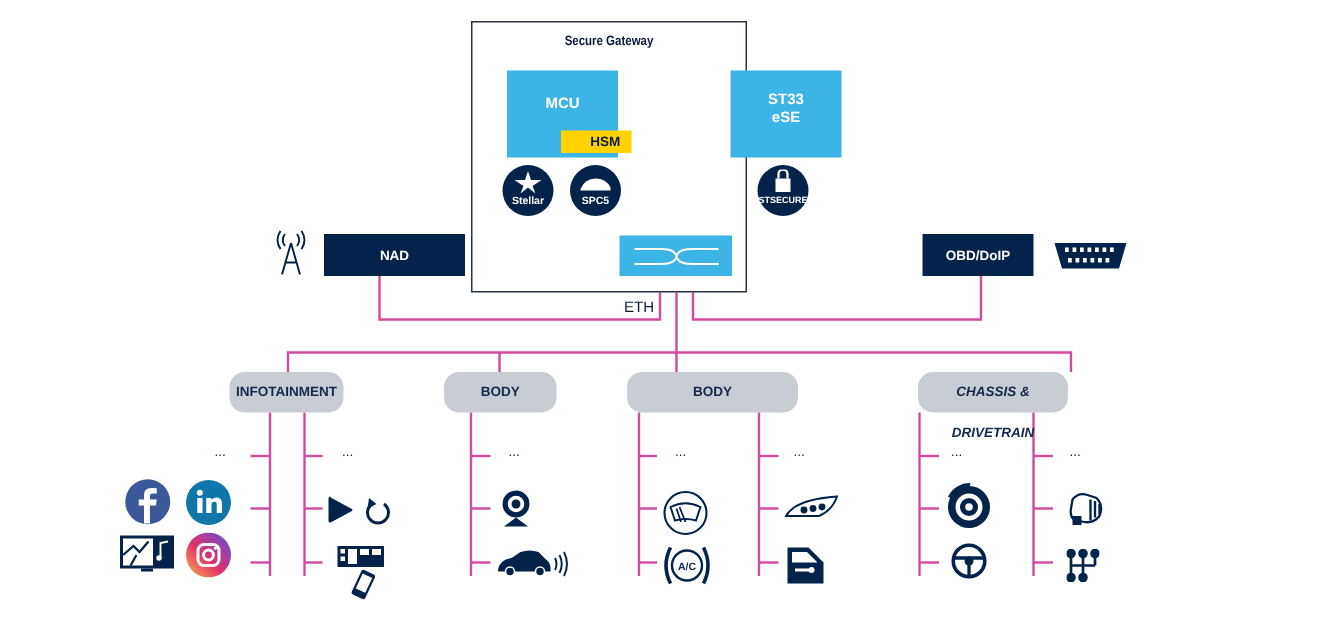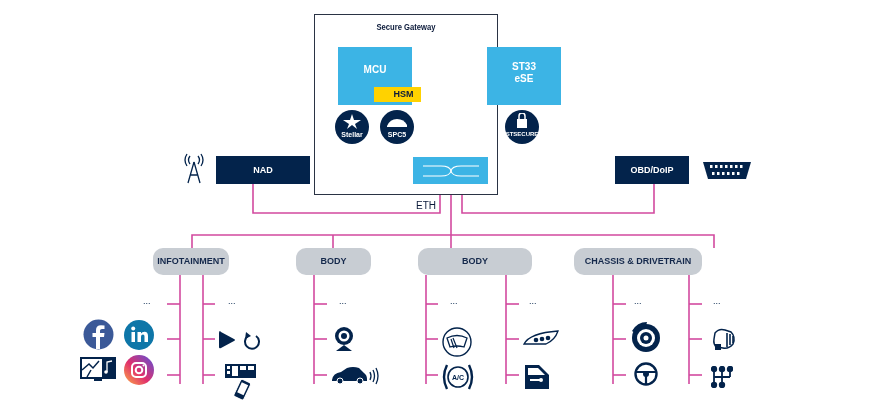--- a/index.html
+++ b/index.html
@@ -135,21 +135,21 @@
       <rect x="20" y="11" width="2.5" height="3"></rect>
       <rect x="25" y="11" width="2.5" height="3"></rect>
       <rect x="30" y="11" width="2.5" height="3"></rect>
       <rect x="35" y="11" width="2.5" height="3"></rect>
     </g>
 </svg>
 
 <div class="grey" style="left:153px;top:248px;width:76px;">INFOTAINMENT</div>
 <div class="grey" style="left:296px;top:248px;width:75px;">BODY</div>
 <div class="grey" style="left:418px;top:248px;width:114px;">BODY</div>
-<div class="grey" style="left:574px;top:248px;width:128px;">CHASSIS &amp; DRIVETRAIN</div>
+<div class="grey" style="left:612px;top:248px;width:100px;font-style:italic;">CHASSIS &amp; DRIVETRAIN</div>
 
 <div class="dots" style="left:143px;top:296px;">...</div>
 <div class="dots" style="left:228px;top:296px;">...</div>
 <div class="dots" style="left:339px;top:296px;">...</div>
 <div class="dots" style="left:450px;top:296px;">...</div>
 <div class="dots" style="left:529px;top:296px;">...</div>
 <div class="dots" style="left:634px;top:296px;">...</div>
 <div class="dots" style="left:713px;top:296px;">...</div>
 
 <svg class="icon" style="left:83px;top:319px;" width="31" height="31">

